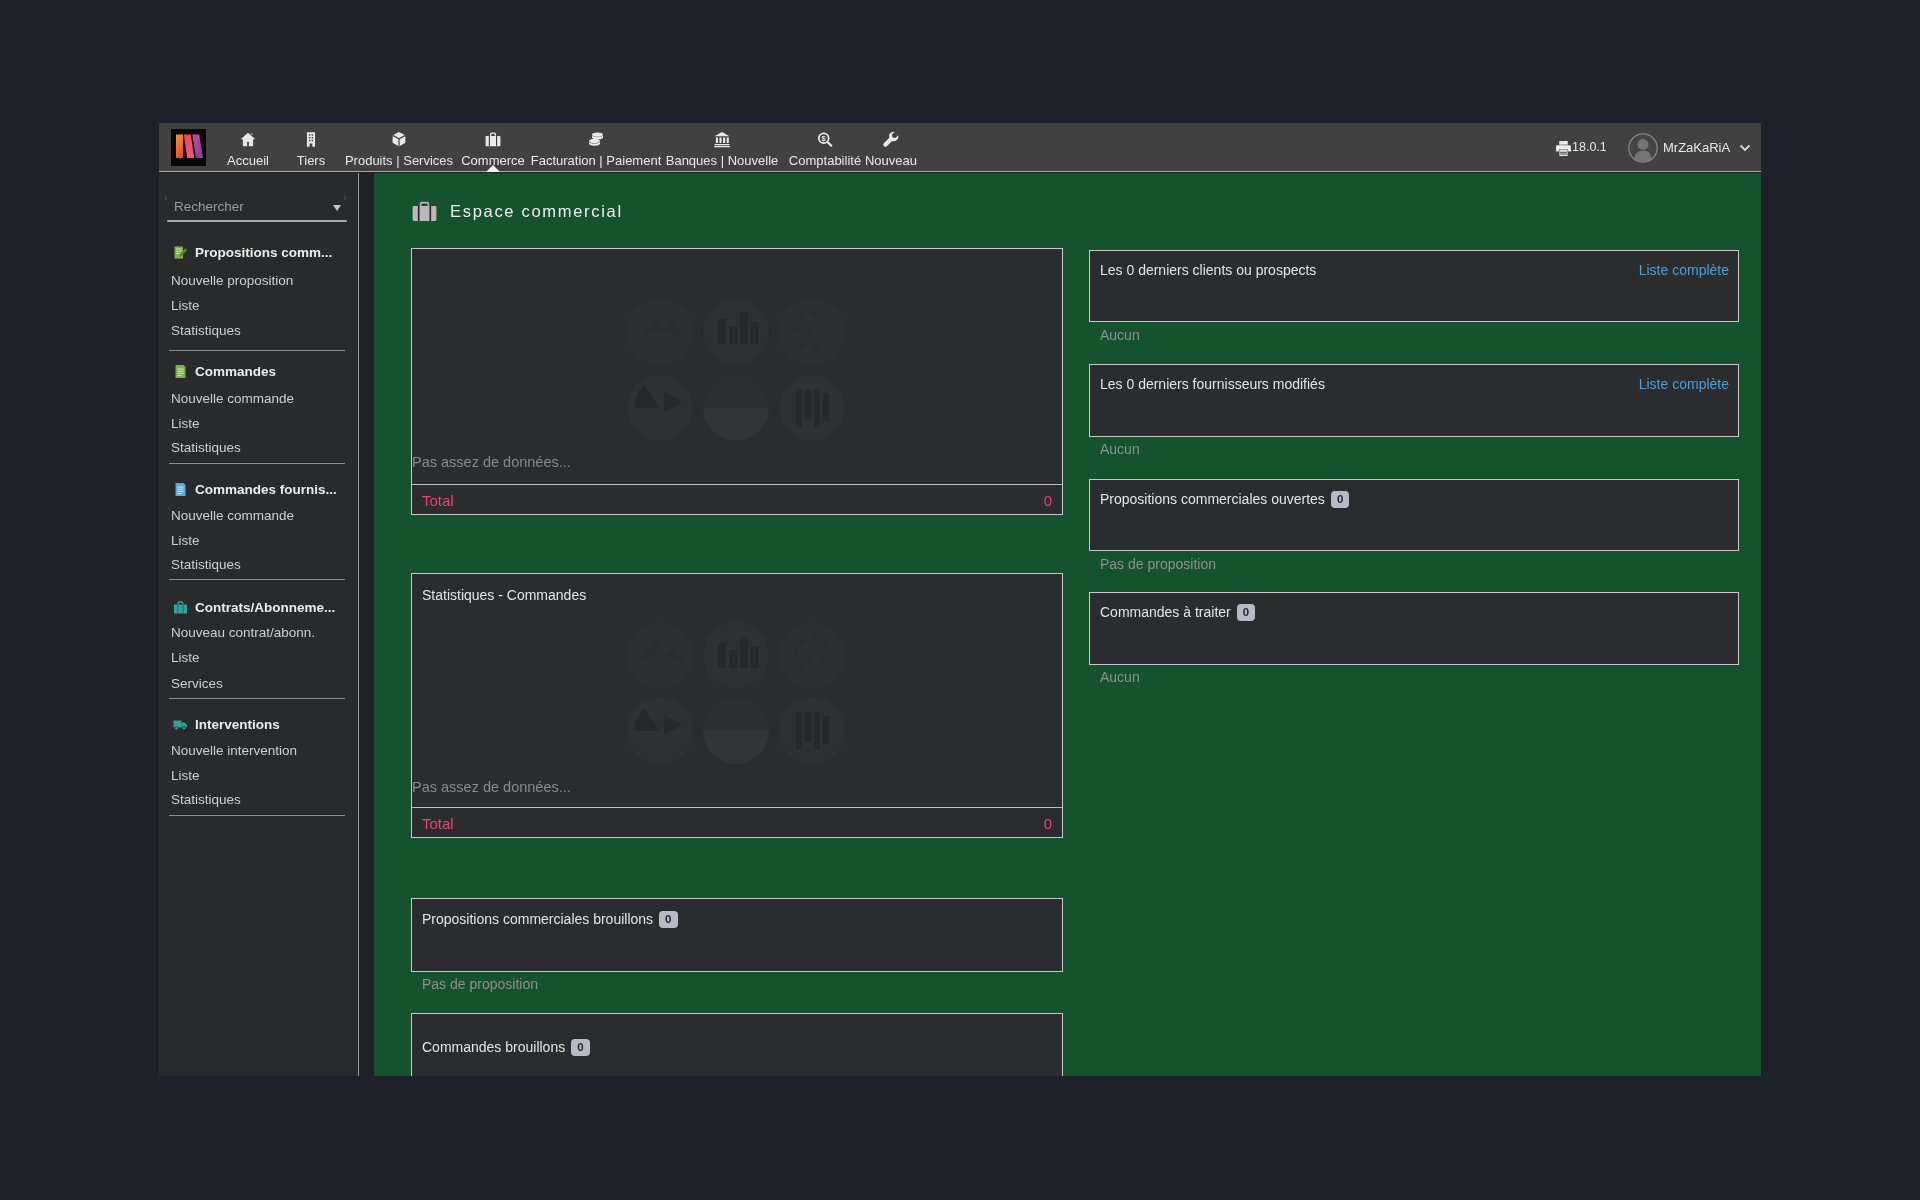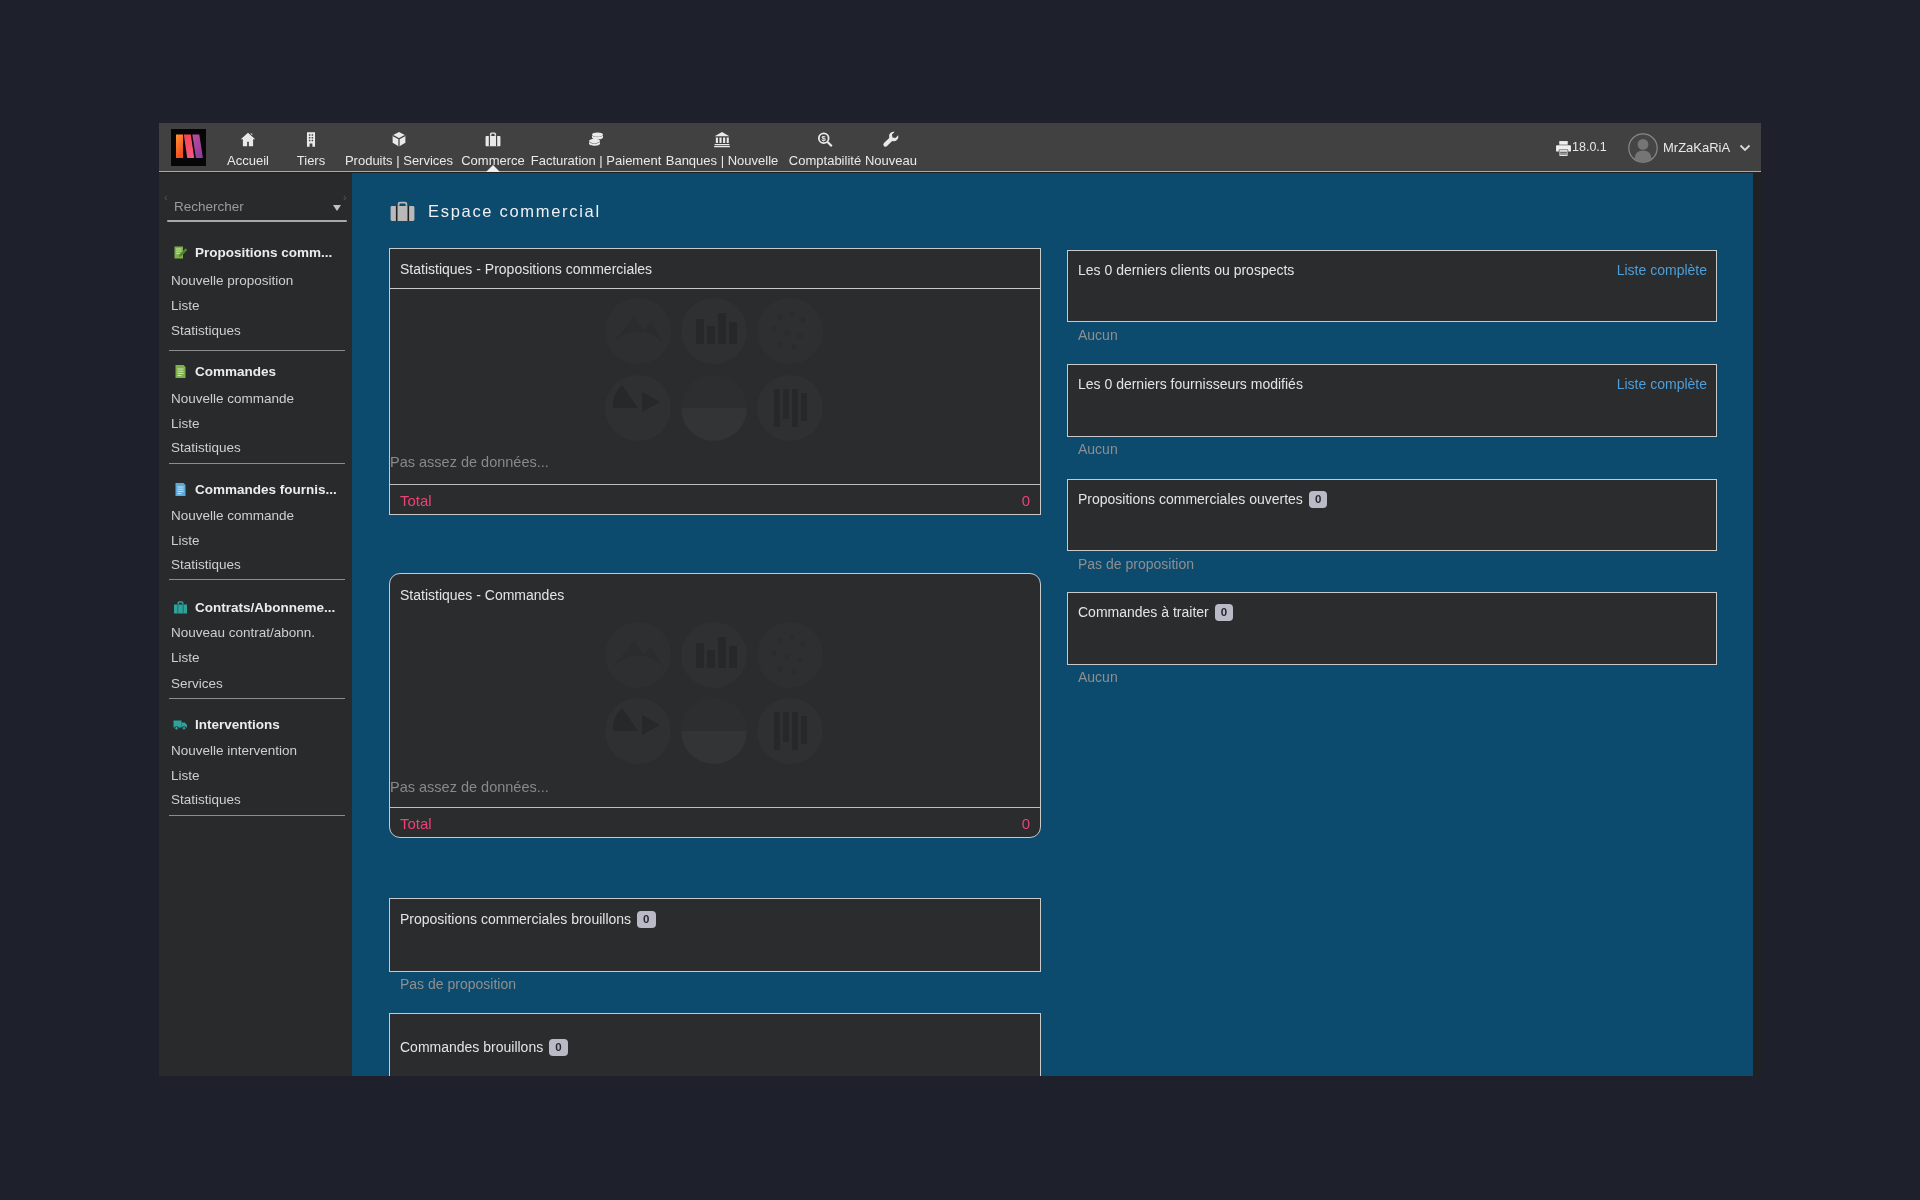--- a/index.html
+++ b/index.html
@@ -17,21 +17,21 @@
 #search-txt { position:absolute; left:15px; top:26px; font-size:13.5px; color:#9b9b9b; }
 #search-line { position:absolute; left:8px; top:47px; width:180px; height:2px; background:#a8a8a8; border-radius:2px; }
 #search-caret { position:absolute; left:174px; top:32px; width:0; height:0; border-left:4px solid transparent; border-right:4px solid transparent; border-top:6px solid #c2c2c2; }
 .mrow { position:absolute; left:0; width:200px; height:25px; line-height:25px; font-size:13.5px; color:#cfcfcf; }
 .mrow.hd { color:#ececec; font-weight:bold; }
 .mrow .txt { position:absolute; left:12px; white-space:nowrap; }
 .mrow.hd .txt { left:36px; }
 .mrow .sic { position:absolute; left:14px; top:5px; width:15px; height:15px; }
 .msep { position:absolute; left:10px; width:176px; height:1px; background:#8d8d8d; }
 
-#content { position:absolute; left:193px; top:50px; width:1401px; height:903px; background:#0c4a6e; }
+#content { position:absolute; left:215px; top:50px; width:1401px; height:903px; background:#14532d; }
 #pagetitle { position:absolute; left:38px; top:67px; height:24px; }
 #pagetitle .t { position:absolute; left:38px; top:1px; font-size:16.5px; letter-spacing:1.7px; color:#f0f0f0; white-space:nowrap; }
 .box { position:absolute; background:#2a2c2d; border:1px solid #c9c9c9; }
 .box .bt { position:absolute; left:10px; top:8px; height:22px; line-height:22px; font-size:14px; color:#e4e4e4; white-space:nowrap; }
 .box .sub { position:absolute; left:10px; top:45px; height:22px; line-height:22px; font-size:14px; color:#8f8f8f;margin-top:28px; }
 .box .lnk { position:absolute; right:9px; top:8px; height:22px; line-height:22px; font-size:14px; color:#4d9fdb; }
 .badge { display:inline-block; background:#b9bac6; color:#26262d; border-radius:4px; font-size:11.5px; font-weight:bold; padding:0 6px; height:17px; line-height:17px; vertical-align:1px; margin-left:6px; }
 .gbox .hdr { position:absolute; left:0; top:0; width:100%; height:40px; }
 .gbox .hdr .ht { position:absolute; left:10px; top:0; height:40px; line-height:40px; font-size:14px; color:#e4e4e4; }
 .gbox .nodata { position:absolute; left:0; width:100%; text-align:left; font-size:14.5px; color:#898989; }
@@ -251,23 +251,20 @@
     <div id="pagetitle" style="left:38px; top:28px;">
       <svg width="25" height="22" viewBox="0 0 25 22">
           <path fill="#b9b9b9" d="M2 5h21c.8 0 1.4.6 1.4 1.4v12.2c0 .8-.6 1.4-1.4 1.4H2c-.8 0-1.4-.6-1.4-1.4V6.4C.6 5.6 1.2 5 2 5z"></path>
           <path fill="none" stroke="#b9b9b9" stroke-width="1.8" d="M8.6 4.7V3c0-.8.6-1.4 1.4-1.4h5c.8 0 1.4.6 1.4 1.4v1.7"></path>
           <path stroke="#1f2122" stroke-width="1.6" d="M6.7 5v15M18.3 5v15"></path>
         </svg>
       <div class="t">Espace commercial</div>
     </div>
 
     <div class="box gbox" style="left:37px; top:75px; width:652px; height:267px;">
-      <div class="hdr" style="border-bottom:1px solid #c9c9c9;">
-          <span class="ht">Statistiques - Propositions commerciales</span>
-        </div>
       <svg style="position:absolute; left:0; top:40px;" width="650" height="160" viewBox="0 0 650 160">
         <g>
           <circle cx="248" cy="42" r="33" fill="#ffffff" fill-opacity="0.016"></circle>
           <path d="M222 55a33 33 0 0 1 52 0l-13-22-8 9-9-14z" fill="#2a2c2d"></path>
           <circle cx="324" cy="42" r="33" fill="#ffffff" fill-opacity="0.02"></circle>
           <path d="M306 30h8v25h-8zM317 37h8v18h-8zM328 24h8v31h-8zM339 33h8v22h-8z" fill="#262829"></path>
           <circle cx="400" cy="42" r="33" fill="#ffffff" fill-opacity="0.016"></circle>
           <g fill="#2a2c2d">
               <circle cx="390" cy="28" r="2.5"></circle>
               <circle cx="402" cy="24" r="2.5"></circle>
@@ -285,21 +282,21 @@
           <circle cx="400" cy="119" r="33" fill="#ffffff" fill-opacity="0.02"></circle>
           <path d="M384 100h6v38h-6zM393 100h6v30h-6zM402 100h6v38h-6zM411 104h6v28h-6z" fill="#262829"></path>
         </g>
       </svg>
       <div class="nodata" style="top:205px;">Pas assez de données...</div>
       <div class="ftr" style="top:235px;">
           <span class="tl">Total</span>
           <span class="tv">0</span>
         </div>
     </div>
-    <div class="box gbox" style="left:37px; top:400px; width:652px; height:265px;border-radius:11px;">
+    <div class="box gbox" style="left:37px; top:400px; width:652px; height:265px;">
       <div class="bt" style="top:10px;">Statistiques - Commandes</div>
       <svg style="position:absolute; left:0; top:40px;" width="650" height="160" viewBox="0 0 650 160">
         <g>
           <circle cx="248" cy="41" r="33" fill="#ffffff" fill-opacity="0.016"></circle>
           <path d="M222 54a33 33 0 0 1 52 0l-13-22-8 9-9-14z" fill="#2a2c2d"></path>
           <circle cx="324" cy="41" r="33" fill="#ffffff" fill-opacity="0.02"></circle>
           <path d="M306 29h8v25h-8zM317 36h8v18h-8zM328 23h8v31h-8zM339 32h8v22h-8z" fill="#262829"></path>
           <circle cx="400" cy="41" r="33" fill="#ffffff" fill-opacity="0.016"></circle>
           <g fill="#2a2c2d">
               <circle cx="390" cy="27" r="2.5"></circle>

